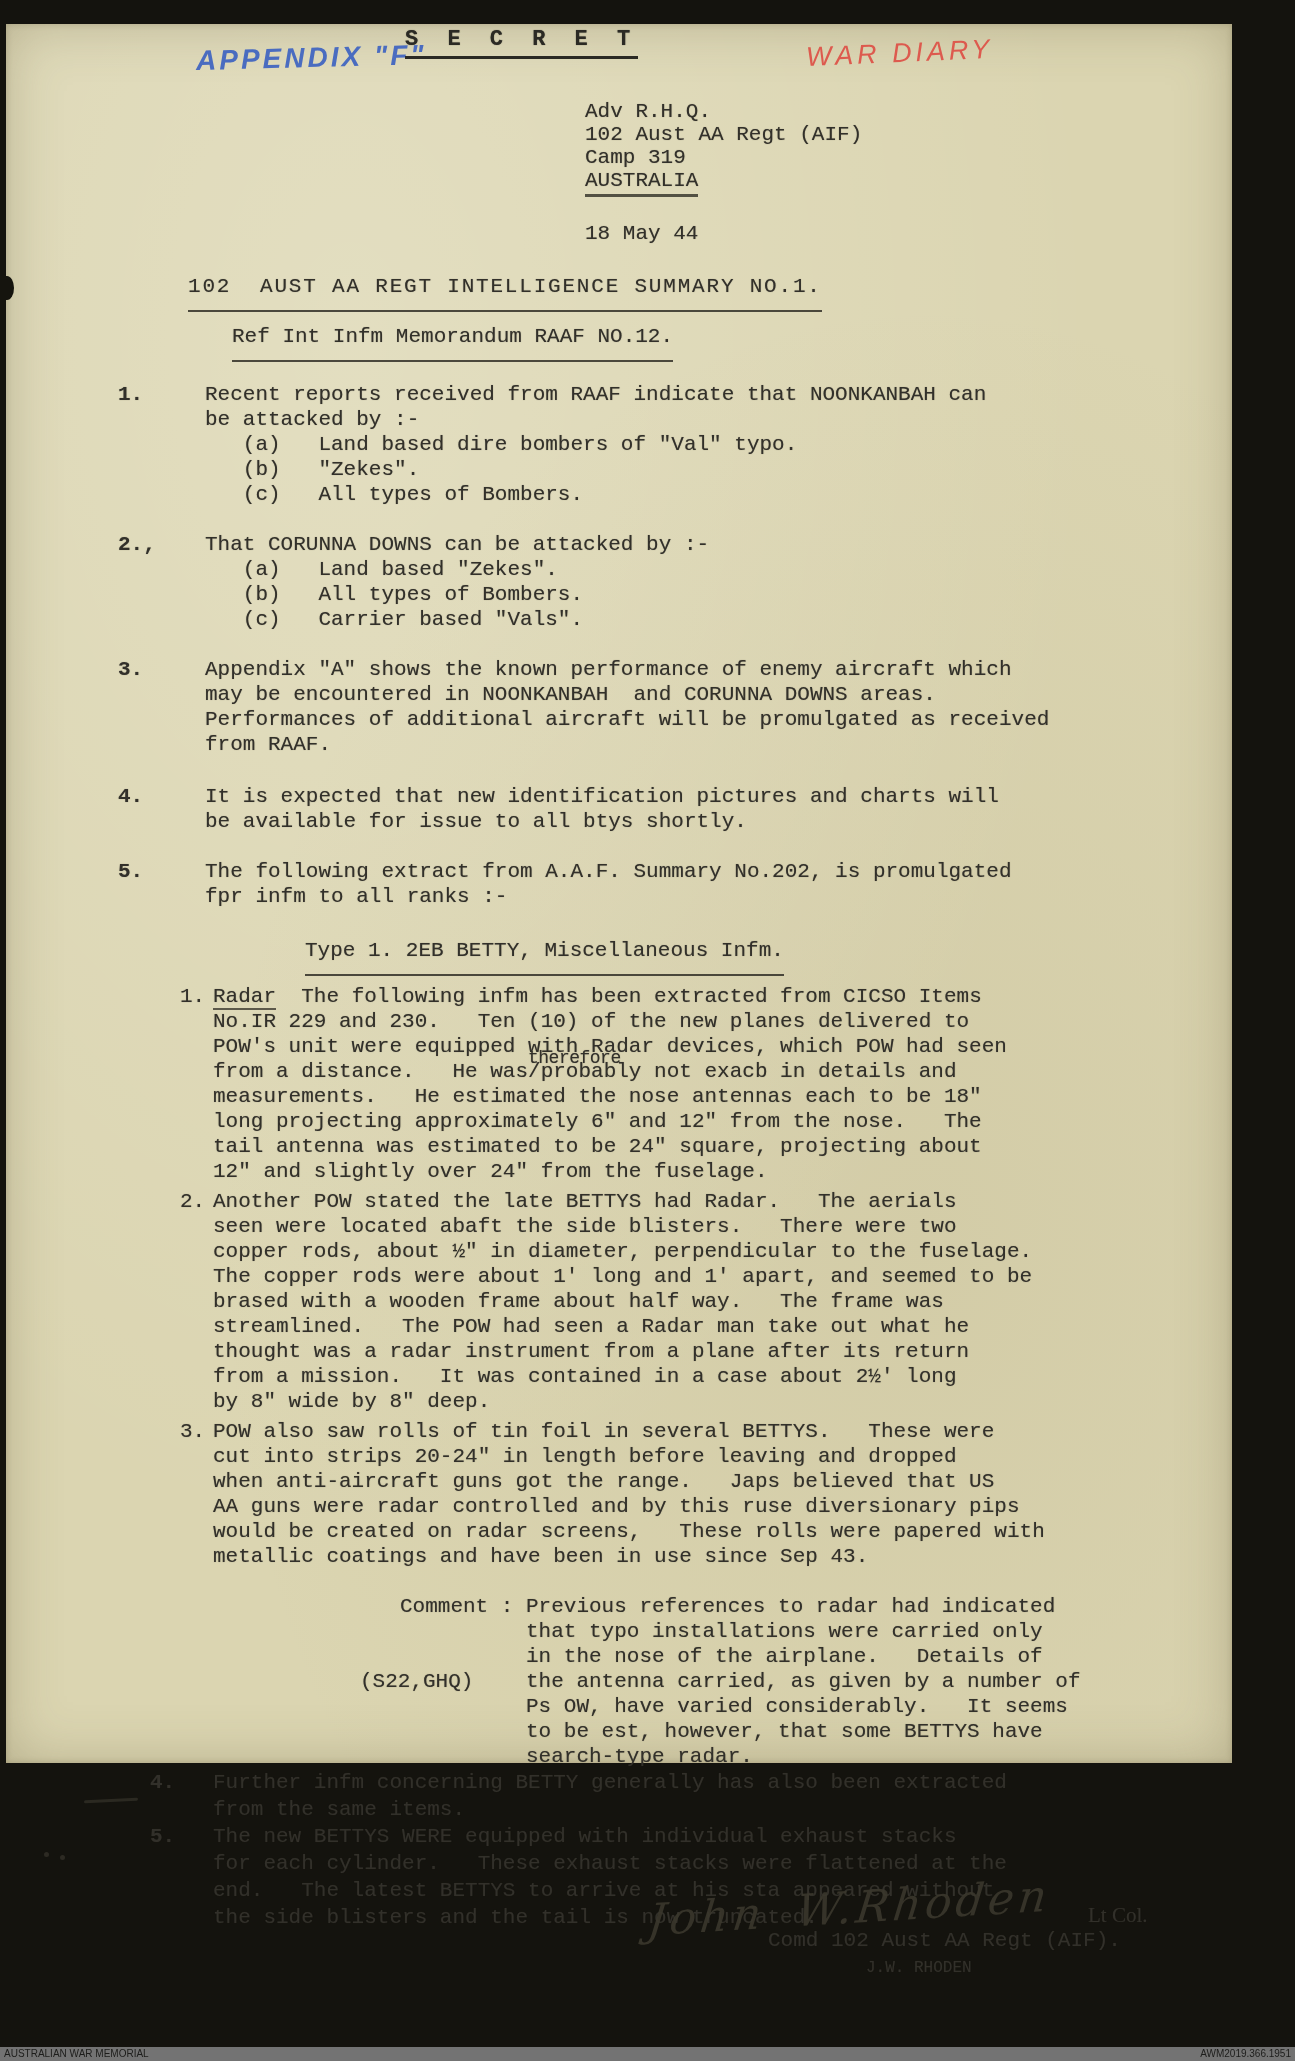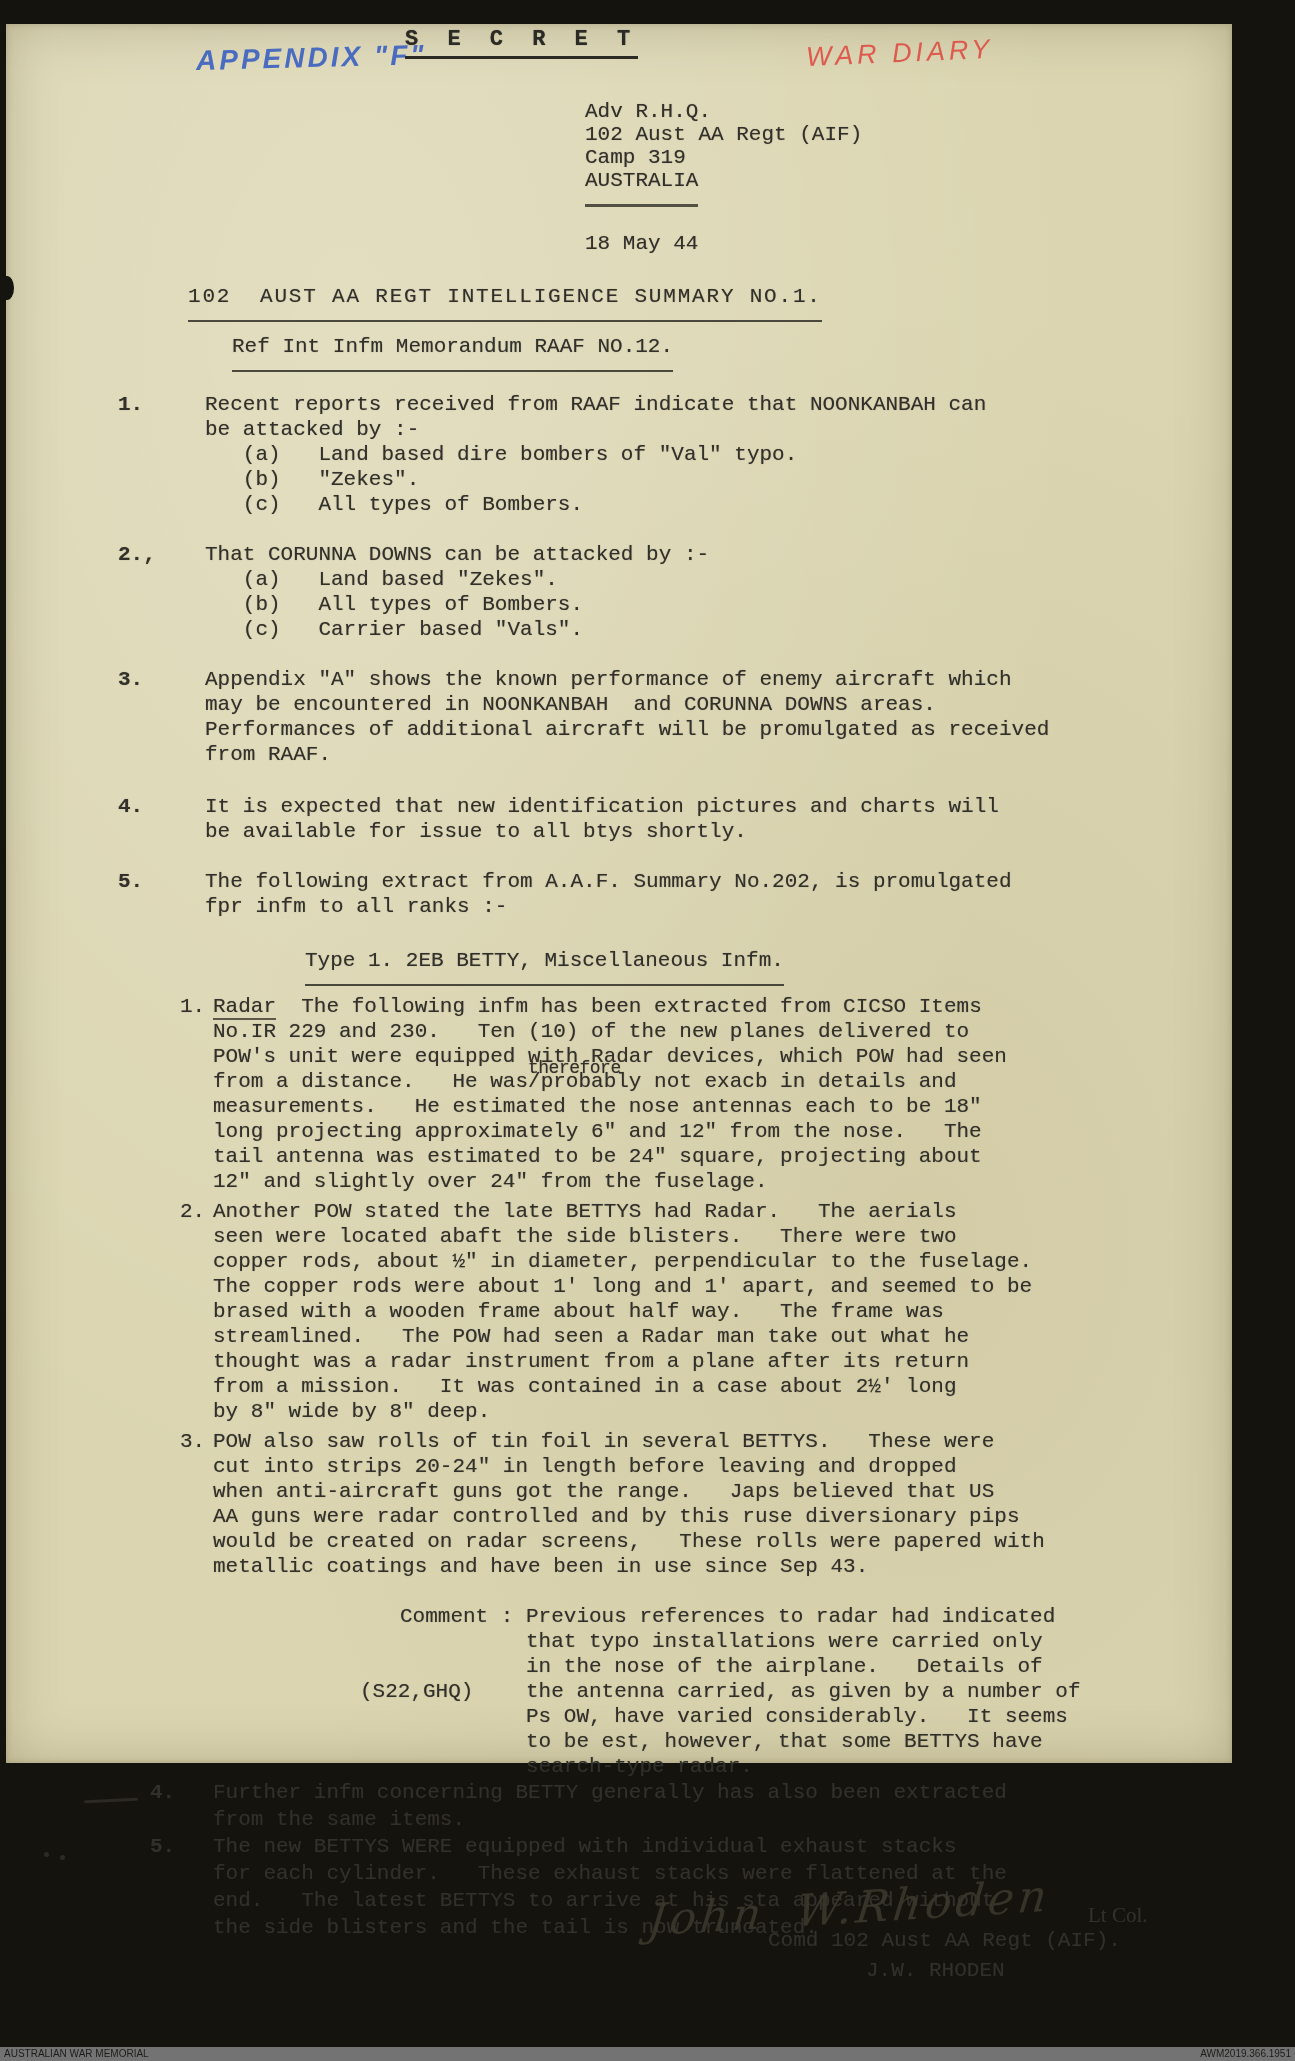--- a/index.html
+++ b/index.html
@@ -24,21 +24,21 @@
     color:#32302a;
     font-size:21px;line-height:25px;
     text-shadow:0 0 1px rgba(50,48,42,.45);
   }
   .ul{border-bottom:2px solid rgba(48,46,38,.85);padding-bottom:12px;}
   .ul-thin{border-bottom:2px solid rgba(48,46,38,.75);}
 
   
   .addr{margin-left:467px;margin-top:24px;line-height:23px;}
   .addr div{white-space:pre;}
-  .addr .country{display:inline-block;border-bottom:3px solid rgba(48,46,38,.8);padding-bottom:12px;}
+  .addr .country{display:inline-block;border-bottom:3px solid rgba(48,46,38,.8);padding-bottom:2px;}
   .date{margin-left:467px;margin-top:24px;white-space:pre;}
 
   .doc-title{margin-left:70px;margin-top:26px;line-height:30px;letter-spacing:1.8px;white-space:pre;}
   .doc-subtitle{margin-left:114px;margin-top:20px;line-height:30px;white-space:pre;}
 
   
   .para{display:flex;margin-top:25px;}
   .para .num{flex:none;width:87px;white-space:pre;font-weight:bold;}
   .para .body{white-space:pre;}
   .para.p1{margin-top:30px;}
@@ -88,21 +88,21 @@
 
   
   .sig-script{
     position:absolute;left:648px;top:1882px;
     font-family:"DejaVu Serif",serif;font-style:italic;
     font-size:44px;letter-spacing:4px;word-spacing:14px;color:#3b382d;
     transform:rotate(-3.5deg) skewX(-10deg);opacity:.88;white-space:pre;
   }
   .sig-rank{position:absolute;left:1088px;top:1903px;font-size:21px;white-space:pre;color:#32302a;text-shadow:0 0 1px rgba(50,48,42,.45);font-family:Liberation Serif, serif;}
   .sig-unit{position:absolute;left:768px;top:1929px;font-size:21px;white-space:pre;color:#32302a;text-shadow:0 0 1px rgba(50,48,42,.45);font-family:"Liberation Mono",monospace;}
-  .sig-name{position:absolute;left:866px;top:1959px;font-size:21px;white-space:pre;color:#32302a;text-shadow:0 0 1px rgba(50,48,42,.45);font-family:"Liberation Mono",monospace;}
+  .sig-name{position:absolute;left:866px;top:1959px;font-size:16px;white-space:pre;color:#32302a;text-shadow:0 0 1px rgba(50,48,42,.45);font-family:"Liberation Mono",monospace;}
 
   
   .blot1{position:absolute;left:0;top:276px;width:14px;height:24px;background:#15140e;border-radius:0 70% 70% 0;}
   .pencil{position:absolute;left:84px;top:1799px;width:54px;height:3px;background:rgba(70,68,58,.45);transform:rotate(-3deg);border-radius:2px;}
   .dots{position:absolute;left:44px;top:1852px;width:26px;height:8px;}
   .dots i{position:absolute;width:5px;height:5px;background:rgba(55,52,44,.7);border-radius:50%;}
   .dots i:nth-child(2){left:16px;top:3px;}
 
   
   .footer{

